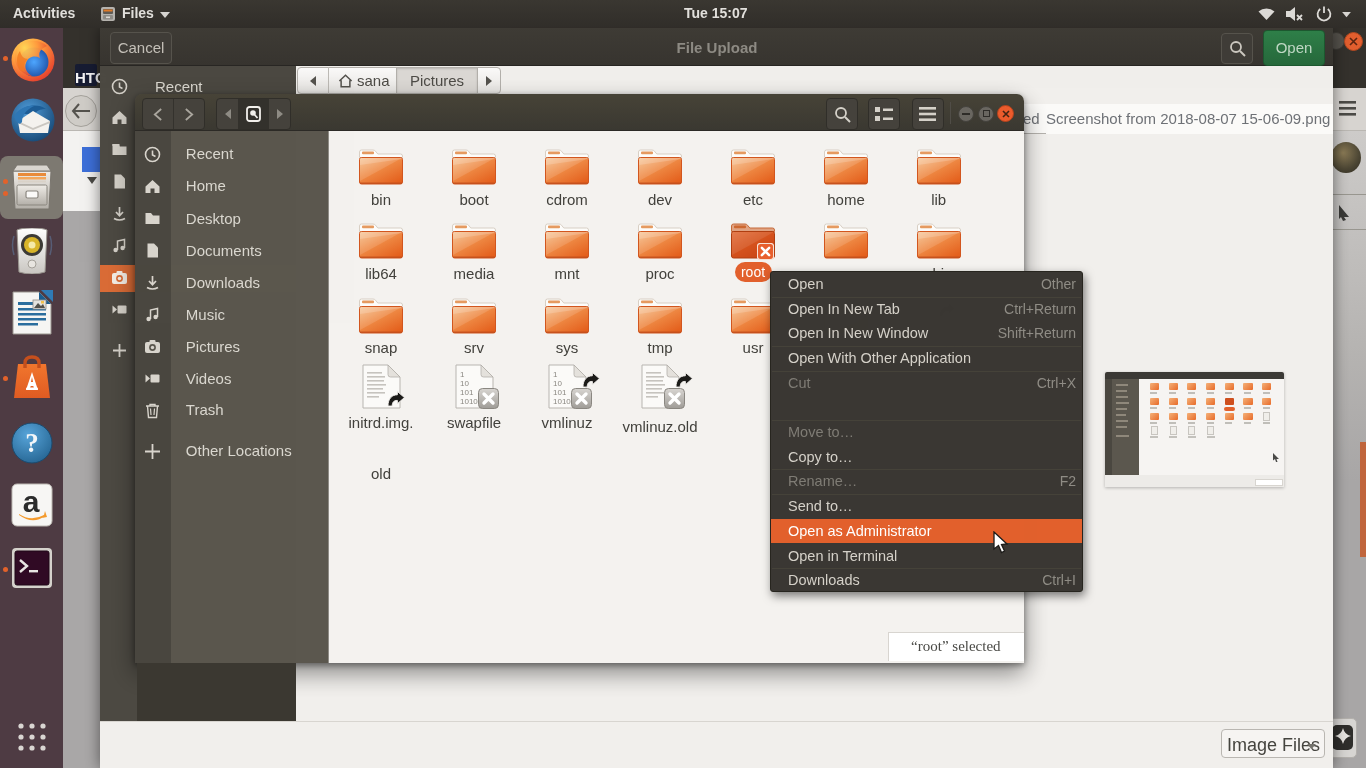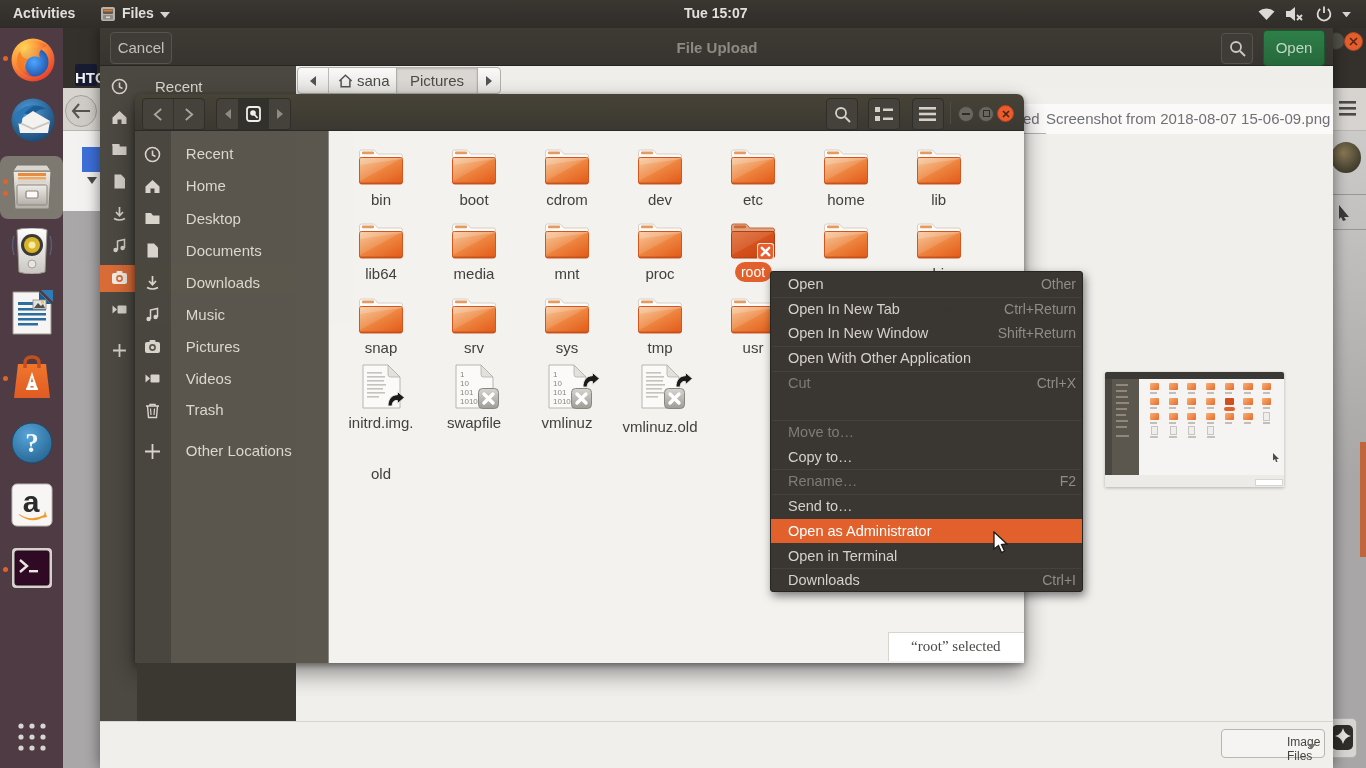--- a/index.html
+++ b/index.html
@@ -302,21 +302,21 @@
       <div class="abs" style="left:82.9px;top:64.4px;width:8px;height:1.5px;background:#c3c1bc;"></div>
       <div class="abs" style="left:102.1px;top:54.4px;width:7px;height:8.6px;background:#f0eeea;border:0.5px solid #c8c5c0;"></div>
       <div class="abs" style="left:101.6px;top:64.4px;width:8px;height:1.5px;background:#c3c1bc;"></div>
       <div class="abs" style="left:150px;top:107px;width:28px;height:7px;background:#ffffff;border:1px solid #d8d5d0;"></div>
       <svg class="abs" style="left:168px;top:81px;" width="6" height="9" viewBox="0 0 6 9">
           <path d="M0,0 L6,6 L3.5,6 L4.5,9 L3,9 L2,6 L0,7.5 Z" fill="#4a4a48"></path>
         </svg>
     </div>
 
     <div class="abs" style="left:1121px;top:701px;width:104px;height:29px;background:#f6f4f2;border:1px solid #b9b6b1;border-radius:4px;"></div>
-    <div class="abs" style="left:1187px;top:707px;font-size:12px;color:#45443f;">Image Files</div>
+    <div class="abs" style="left:1127px;top:707px;font-size:18px;color:#45443f;">Image Files</div>
     <svg class="abs" style="left:1206px;top:715px;" width="11" height="7" viewBox="0 0 12 8">
         <path d="M1,1 L6,7 L11,1 Z" fill="#75736d"></path>
       </svg>
   </div>
 </div>
 
 <div class="abs" id="naut">
   <div id="naut-header"></div>
   <div id="naut-gutter"></div>
   <div id="naut-sidebar"></div>

